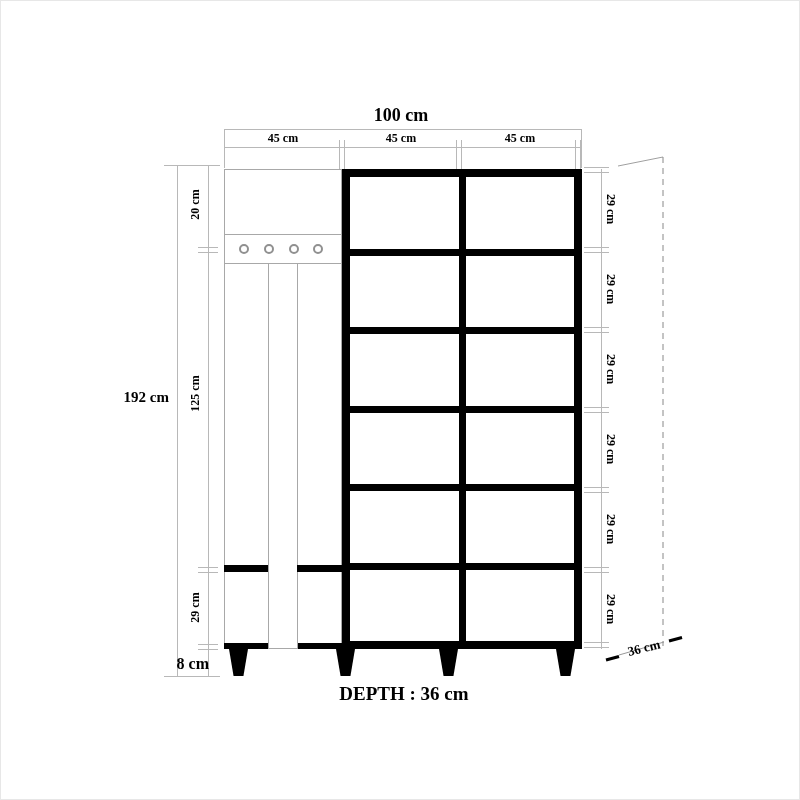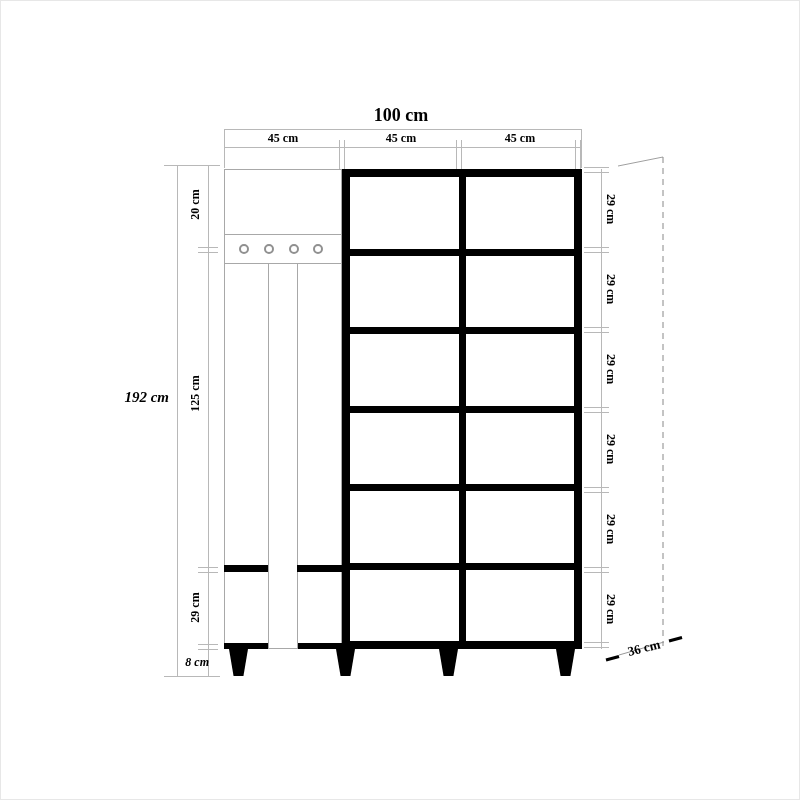--- a/index.html
+++ b/index.html
@@ -7,21 +7,21 @@
     position:relative;width:800px;height:800px;background:#ffffff;
     font-family:"Liberation Serif", serif;color:#000;overflow:hidden;
     border:1px solid #e7e7e7;box-sizing:border-box;
   }
   .hline,.vline{position:absolute;background:#b8b8b8;}
   .hline{height:1px;}
   .vline{width:1px;}
   .thin{background:#a8a8a8;}
   .dim-text{position:absolute;font-weight:bold;white-space:nowrap;}
   .center{text-align:center;}
-  .right{text-align:right;font-style:italic;}
+  .right{text-align:right;}
   .rot-left{transform:rotate(-90deg);transform-origin:center;text-align:center;}
   .rlabel{
     position:absolute;left:601px;width:16px;height:80px;
     writing-mode:vertical-rl;text-orientation:mixed;
     display:flex;align-items:center;justify-content:center;
     font-weight:bold;font-size:12px;white-space:nowrap;
   }
   #left-outline{
     position:absolute;left:223px;top:168px;width:118px;height:480px;
     border:1px solid #a8a8a8;box-sizing:border-box;
@@ -66,21 +66,21 @@
 
   <div class="vline" style="left:176px;top:164px;height:511px;"></div>
   <div class="vline" style="left:207px;top:164px;height:511px;"></div>
   <div class="hline" style="left:163px;top:164px;width:56px;"></div>
   <div class="hline" style="left:163px;top:675px;width:56px;"></div>
 
   <div class="dim-text right" style="left:118px;top:388px;width:50px;font-size:15px;">192 cm</div>
   <div class="dim-text rot-left" style="left:167px;top:196px;width:54px;font-size:12px;">20 cm</div>
   <div class="dim-text rot-left" style="left:167px;top:385px;width:54px;font-size:12px;">125 cm</div>
   <div class="dim-text rot-left" style="left:167px;top:599px;width:54px;font-size:12px;">29 cm</div>
-  <div class="dim-text right" style="left:158px;top:654px;width:50px;font-size:12px;">8 cm</div>
+  <div class="dim-text right" style="left:158px;top:654px;width:50px;font-size:16px;">8 cm</div>
 
   <div id="left-outline"></div>
   <div id="hook-band"></div>
   <div class="vline thin" style="left:267px;top:263px;height:385px;"></div>
   <div class="vline thin" style="left:296px;top:263px;height:385px;"></div>
 
   <div class="shelf" style="left:223px;top:564px;width:44px;height:7px;"></div>
   <div class="shelf" style="left:296px;top:564px;width:45px;height:7px;"></div>
   <div class="shelf" style="left:223px;top:642px;width:44px;height:6px;"></div>
   <div class="shelf" style="left:297px;top:642px;width:44px;height:6px;"></div>
@@ -112,20 +112,21 @@
 
   <svg width="800" height="800">
     <line x1="617" y1="165" x2="662" y2="156" stroke="#a0a0a0" stroke-width="1"></line>
     <line x1="662" y1="156" x2="662" y2="645" stroke="#888888" stroke-width="1" stroke-dasharray="6 5"></line>
     <line x1="618" y1="654" x2="663" y2="641" stroke="#999999" stroke-width="1"></line>
     <line x1="605" y1="659" x2="618" y2="655.5" stroke="#000" stroke-width="3.2"></line>
     <line x1="668" y1="640" x2="681" y2="636.5" stroke="#000" stroke-width="3.2"></line>
     <text x="644" y="651" transform="rotate(-14 644 651)" text-anchor="middle" font-family="Liberation Serif, serif" font-size="13" font-weight="bold" fill="#000">36 cm</text>
   </svg>
 
+  <div class="dim-text center" style="left:288px;top:682px;width:230px;font-size:19px;">DEPTH : 36 cm</div>
 
 <div class="hook" style="left:238px;"></div>
     <div class="hook" style="left:263px;"></div>
     <div class="hook" style="left:288px;"></div>
     <div class="hook" style="left:312px;"></div>
     <div class="leg" style="left:228px;"></div>
     <div class="leg" style="left:335px;"></div>
     <div class="leg" style="left:438px;"></div>
     <div class="leg" style="left:555px;"></div>
     <div class="tick-h" style="left:583px;top:166px;"></div>

